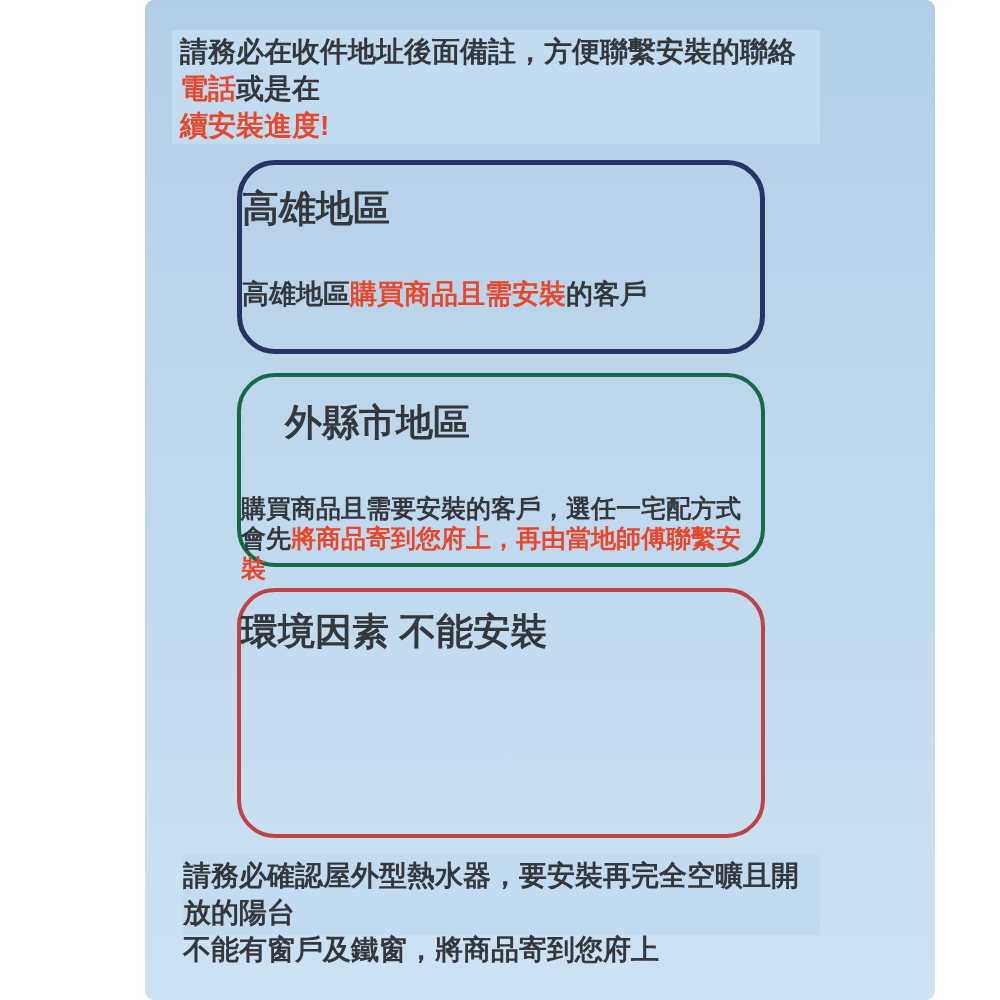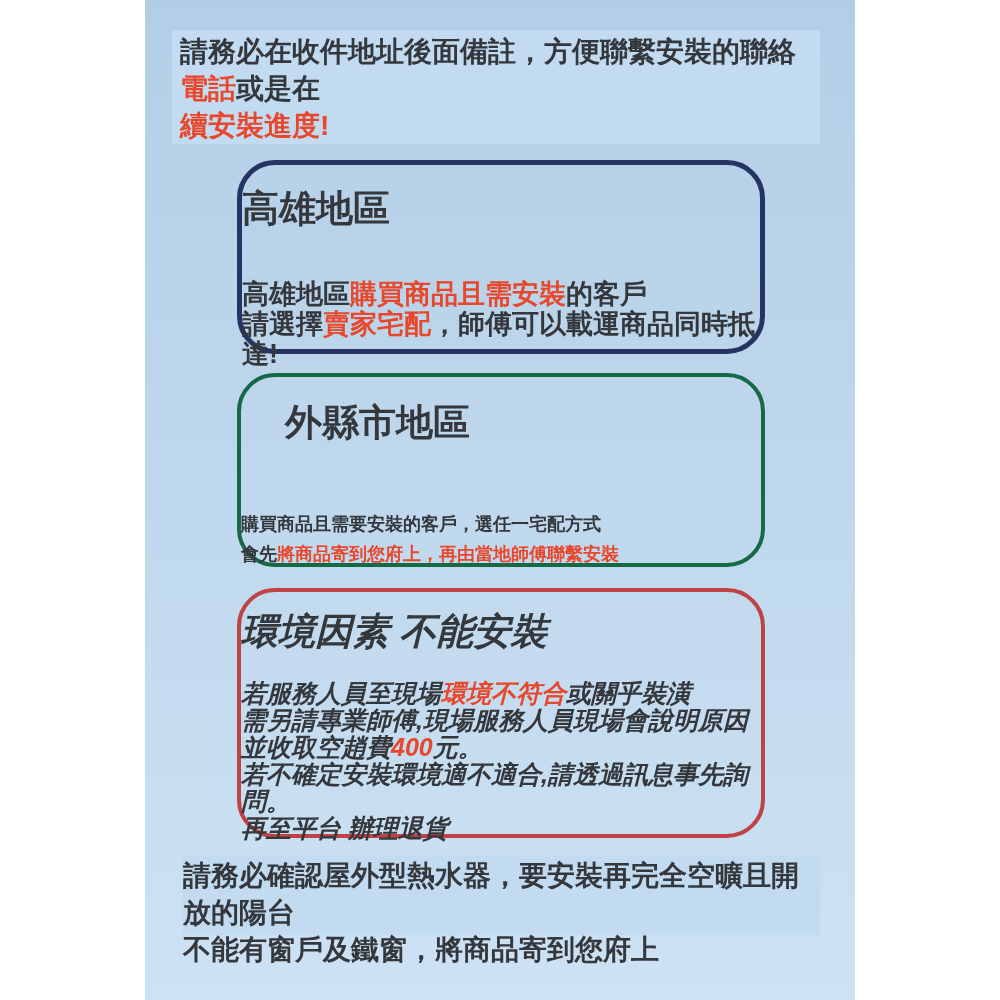--- a/index.html
+++ b/index.html
@@ -11,22 +11,23 @@
   }
   .page {
     position: relative;
     width: 1000px; height: 1000px;
     background: #ffffff;
     overflow: hidden;
   }
   .column {
     position: absolute;
     left: 145px; top: 0;
-    width: 710px; height: 1000px;
+    width: 790px; height: 1000px;
     background: linear-gradient(180deg, #b2cee6 0%, #cde2f4 100%);
+    border-radius: 9px;
   }
   .notice {
     position: absolute;
     background: #c2dbf1;
     color: #34373c;
     font-weight: bold;
     font-size: 28px;
     line-height: 37px;
     box-sizing: border-box;
   }
@@ -49,74 +50,66 @@
     left: 92px;
     width: 528px;
     border-radius: 38px;
     border-style: solid;
     box-sizing: border-box;
     text-align: left;
     color: #34373c;
   }
   .box-kaohsiung  { top: 160px; height: 194px; border-width: 5px; }
   .box-outercity  { top: 373px; height: 194px; border-width: 4px; }
-  .box-environment{ top: 588px; height: 250px; border-width: 4px; font-style: italic; }
+  .box-environment{ top: 588px; height: 250px; border-width: 4px; }
   .box-title {
     font-size: 37px;
     line-height: 44px;
     font-weight: bold;
     margin: 0;
   }
   .box-kaohsiung .box-title   { margin-top: 22px; }
   .box-outercity .box-title   { margin-top: 24px; margin-left: 44px; }
   .box-environment .box-title { margin-top: 18px; }
   .box-body {
     font-weight: bold;
     margin: 0;
   }
   .box-kaohsiung .box-body   { margin-top: 48px; font-size: 27px; line-height: 30px; }
-  .box-outercity .box-body   { margin-top: 64px; font-size: 18px; line-height: 30px; }
+  .box-outercity .box-body   { margin-top: 48px; font-size: 25px; line-height: 30px; }
   .box-environment .box-body { margin-top: 26px; font-size: 25px; line-height: 27px; }
 </style>
 </head>
 <body>
 
 <div class="page">
   <div class="column">
 
     <div class="notice top-notice">
       <p class="line"><span>請務必在收件地址後面備註，方便聯繫安裝的聯絡</span><span class="red">電話</span><span>或是在</span></p>
       <p class="line"><span class="red">續安裝進度!</span></p>
     </div>
 
     <div class="box box-kaohsiung" style="border-color: rgb(37, 52, 99);">
       <h2 class="box-title">高雄地區</h2>
       <div class="box-body">
         <p class="line"><span>高雄地區</span><span class="red">購買商品且需安裝</span><span>的客戶</span></p>
-        <p class="line"><span>請選擇</span><span class="red">賣家宅配</span><span>，師傅可以載運商品同時抵達!</span></p>
       </div>
     </div>
 
     <div class="box box-outercity" style="border-color: rgb(22, 105, 70);">
       <h2 class="box-title">外縣市地區</h2>
       <div class="box-body">
         <p class="line"><span>購買商品且需要安裝的客戶，選任一宅配方式</span></p>
         <p class="line"><span>會先</span><span class="red">將商品寄到您府上，再由當地師傅聯繫安裝</span></p>
       </div>
     </div>
 
     <div class="box box-environment" style="border-color: rgb(191, 66, 69);">
       <h2 class="box-title">環境因素 不能安裝</h2>
-      <div class="box-body">
-        <p class="line"><span>若服務人員至現場</span><span class="red">環境不符合</span><span>或關乎裝潢</span></p>
-        <p class="line"><span>需另請專業師傅,現場服務人員現場會說明原因</span></p>
-        <p class="line"><span>並收取空趙費</span><span class="red">400</span><span>元。</span></p>
-        <p class="line"><span>若不確定安裝環境適不適合,請透過訊息事先詢問。</span></p>
-        <p class="line"><span>再至平台 辦理退貨</span></p>
-      </div>
     </div>
 
     <div class="notice bottom-notice">
       <p class="line"><span>請務必確認屋外型熱水器，要安裝再完全空曠且開放的陽台</span></p>
       <p class="line"><span>不能有窗戶及鐵窗，將商品寄到您府上</span></p>
     </div>
 
   </div>
 </div>
 

